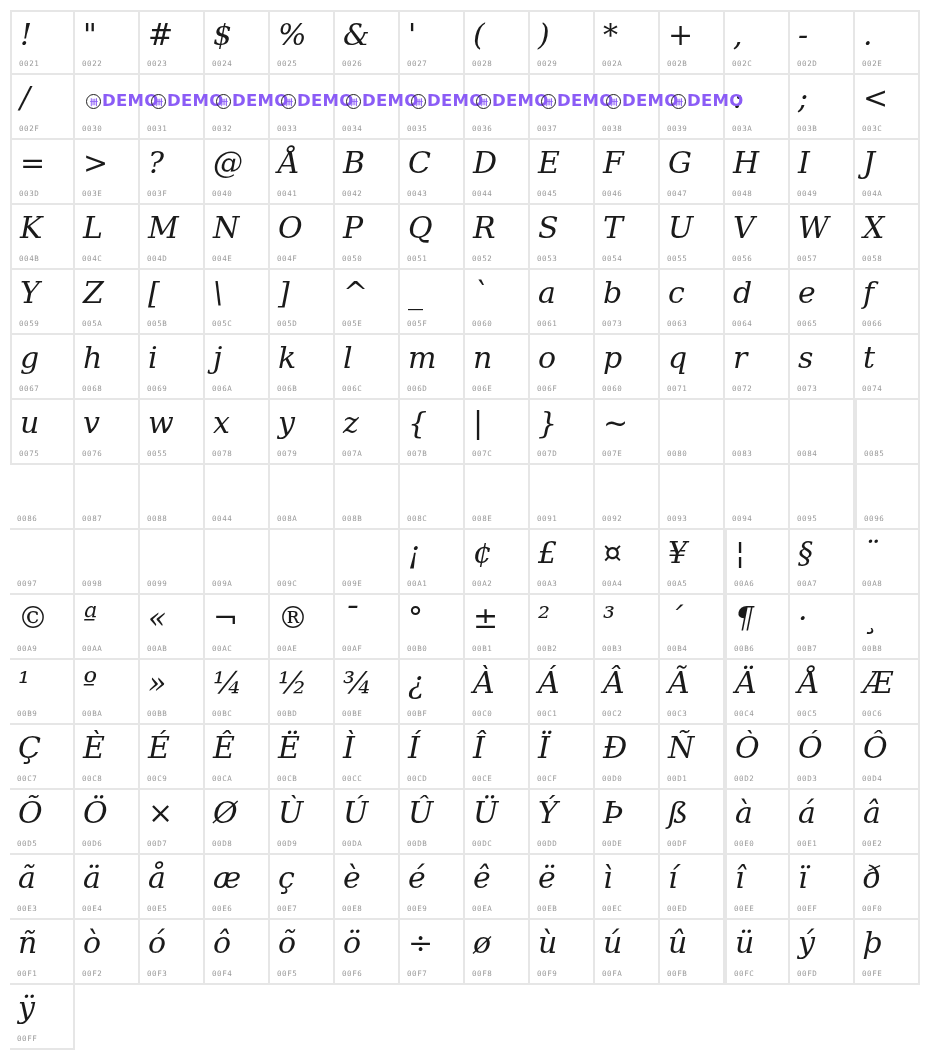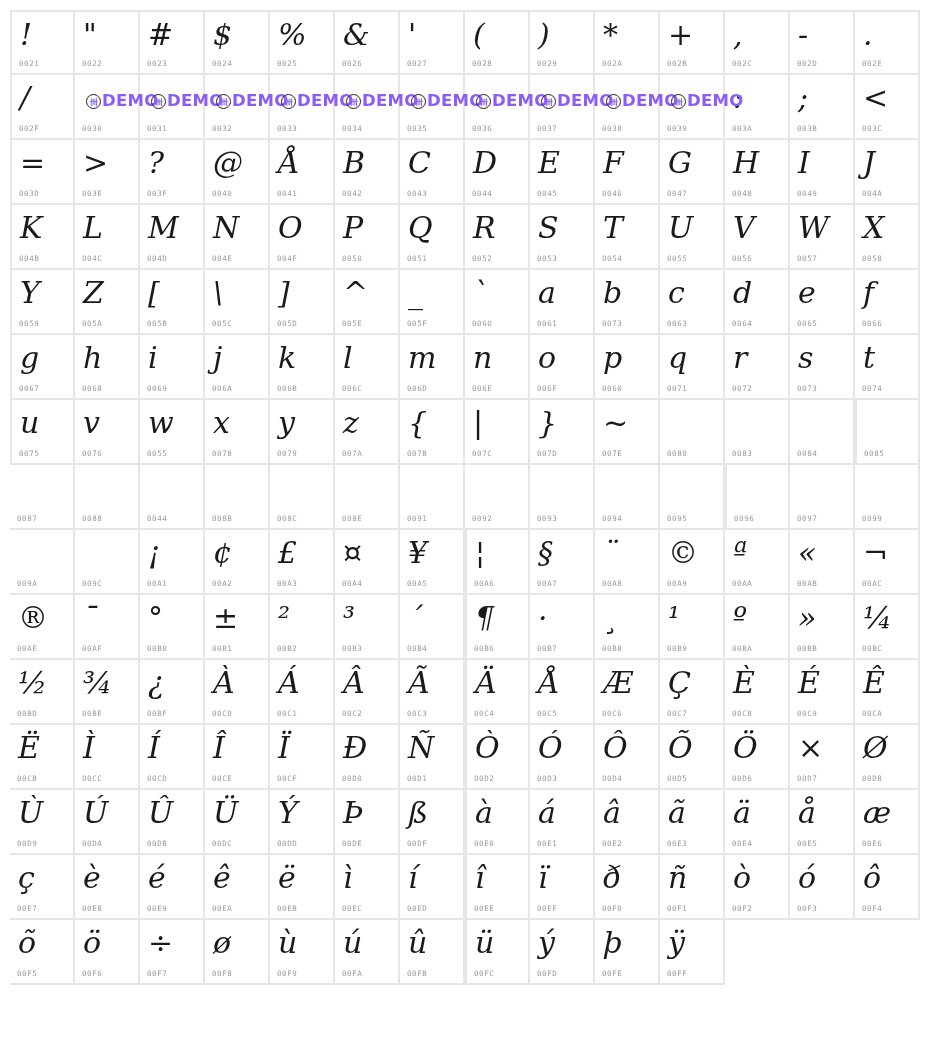--- a/index.html
+++ b/index.html
@@ -452,32 +452,40 @@
     <div class="cell">
       <span class="glyph"></span>
       <span class="code">0084</span>
     </div>
     <div class="cell first-col">
       <span class="glyph"></span>
       <span class="code">0085</span>
     </div>
     <div class="cell">
       <span class="glyph"></span>
+      <span class="code">0086</span>
+    </div>
+    <div class="cell">
+      <span class="glyph"></span>
       <span class="code">0087</span>
     </div>
     <div class="cell">
       <span class="glyph"></span>
       <span class="code">0088</span>
     </div>
     <div class="cell">
       <span class="glyph"></span>
       <span class="code">0044</span>
     </div>
     <div class="cell">
       <span class="glyph"></span>
+      <span class="code">008A</span>
+    </div>
+    <div class="cell">
+      <span class="glyph"></span>
       <span class="code">008B</span>
     </div>
     <div class="cell">
       <span class="glyph"></span>
       <span class="code">008C</span>
     </div>
     <div class="cell">
       <span class="glyph"></span>
       <span class="code">008E</span>
     </div>
@@ -504,29 +512,37 @@
     <div class="cell first-col">
       <span class="glyph"></span>
       <span class="code">0096</span>
     </div>
     <div class="cell">
       <span class="glyph"></span>
       <span class="code">0097</span>
     </div>
     <div class="cell">
       <span class="glyph"></span>
+      <span class="code">0098</span>
+    </div>
+    <div class="cell">
+      <span class="glyph"></span>
       <span class="code">0099</span>
     </div>
     <div class="cell">
       <span class="glyph"></span>
       <span class="code">009A</span>
     </div>
     <div class="cell">
       <span class="glyph"></span>
       <span class="code">009C</span>
+    </div>
+    <div class="cell">
+      <span class="glyph"></span>
+      <span class="code">009E</span>
     </div>
     <div class="cell">
       <span class="glyph">¡</span>
       <span class="code">00A1</span>
     </div>
     <div class="cell">
       <span class="glyph">¢</span>
       <span class="code">00A2</span>
     </div>
     <div class="cell">

